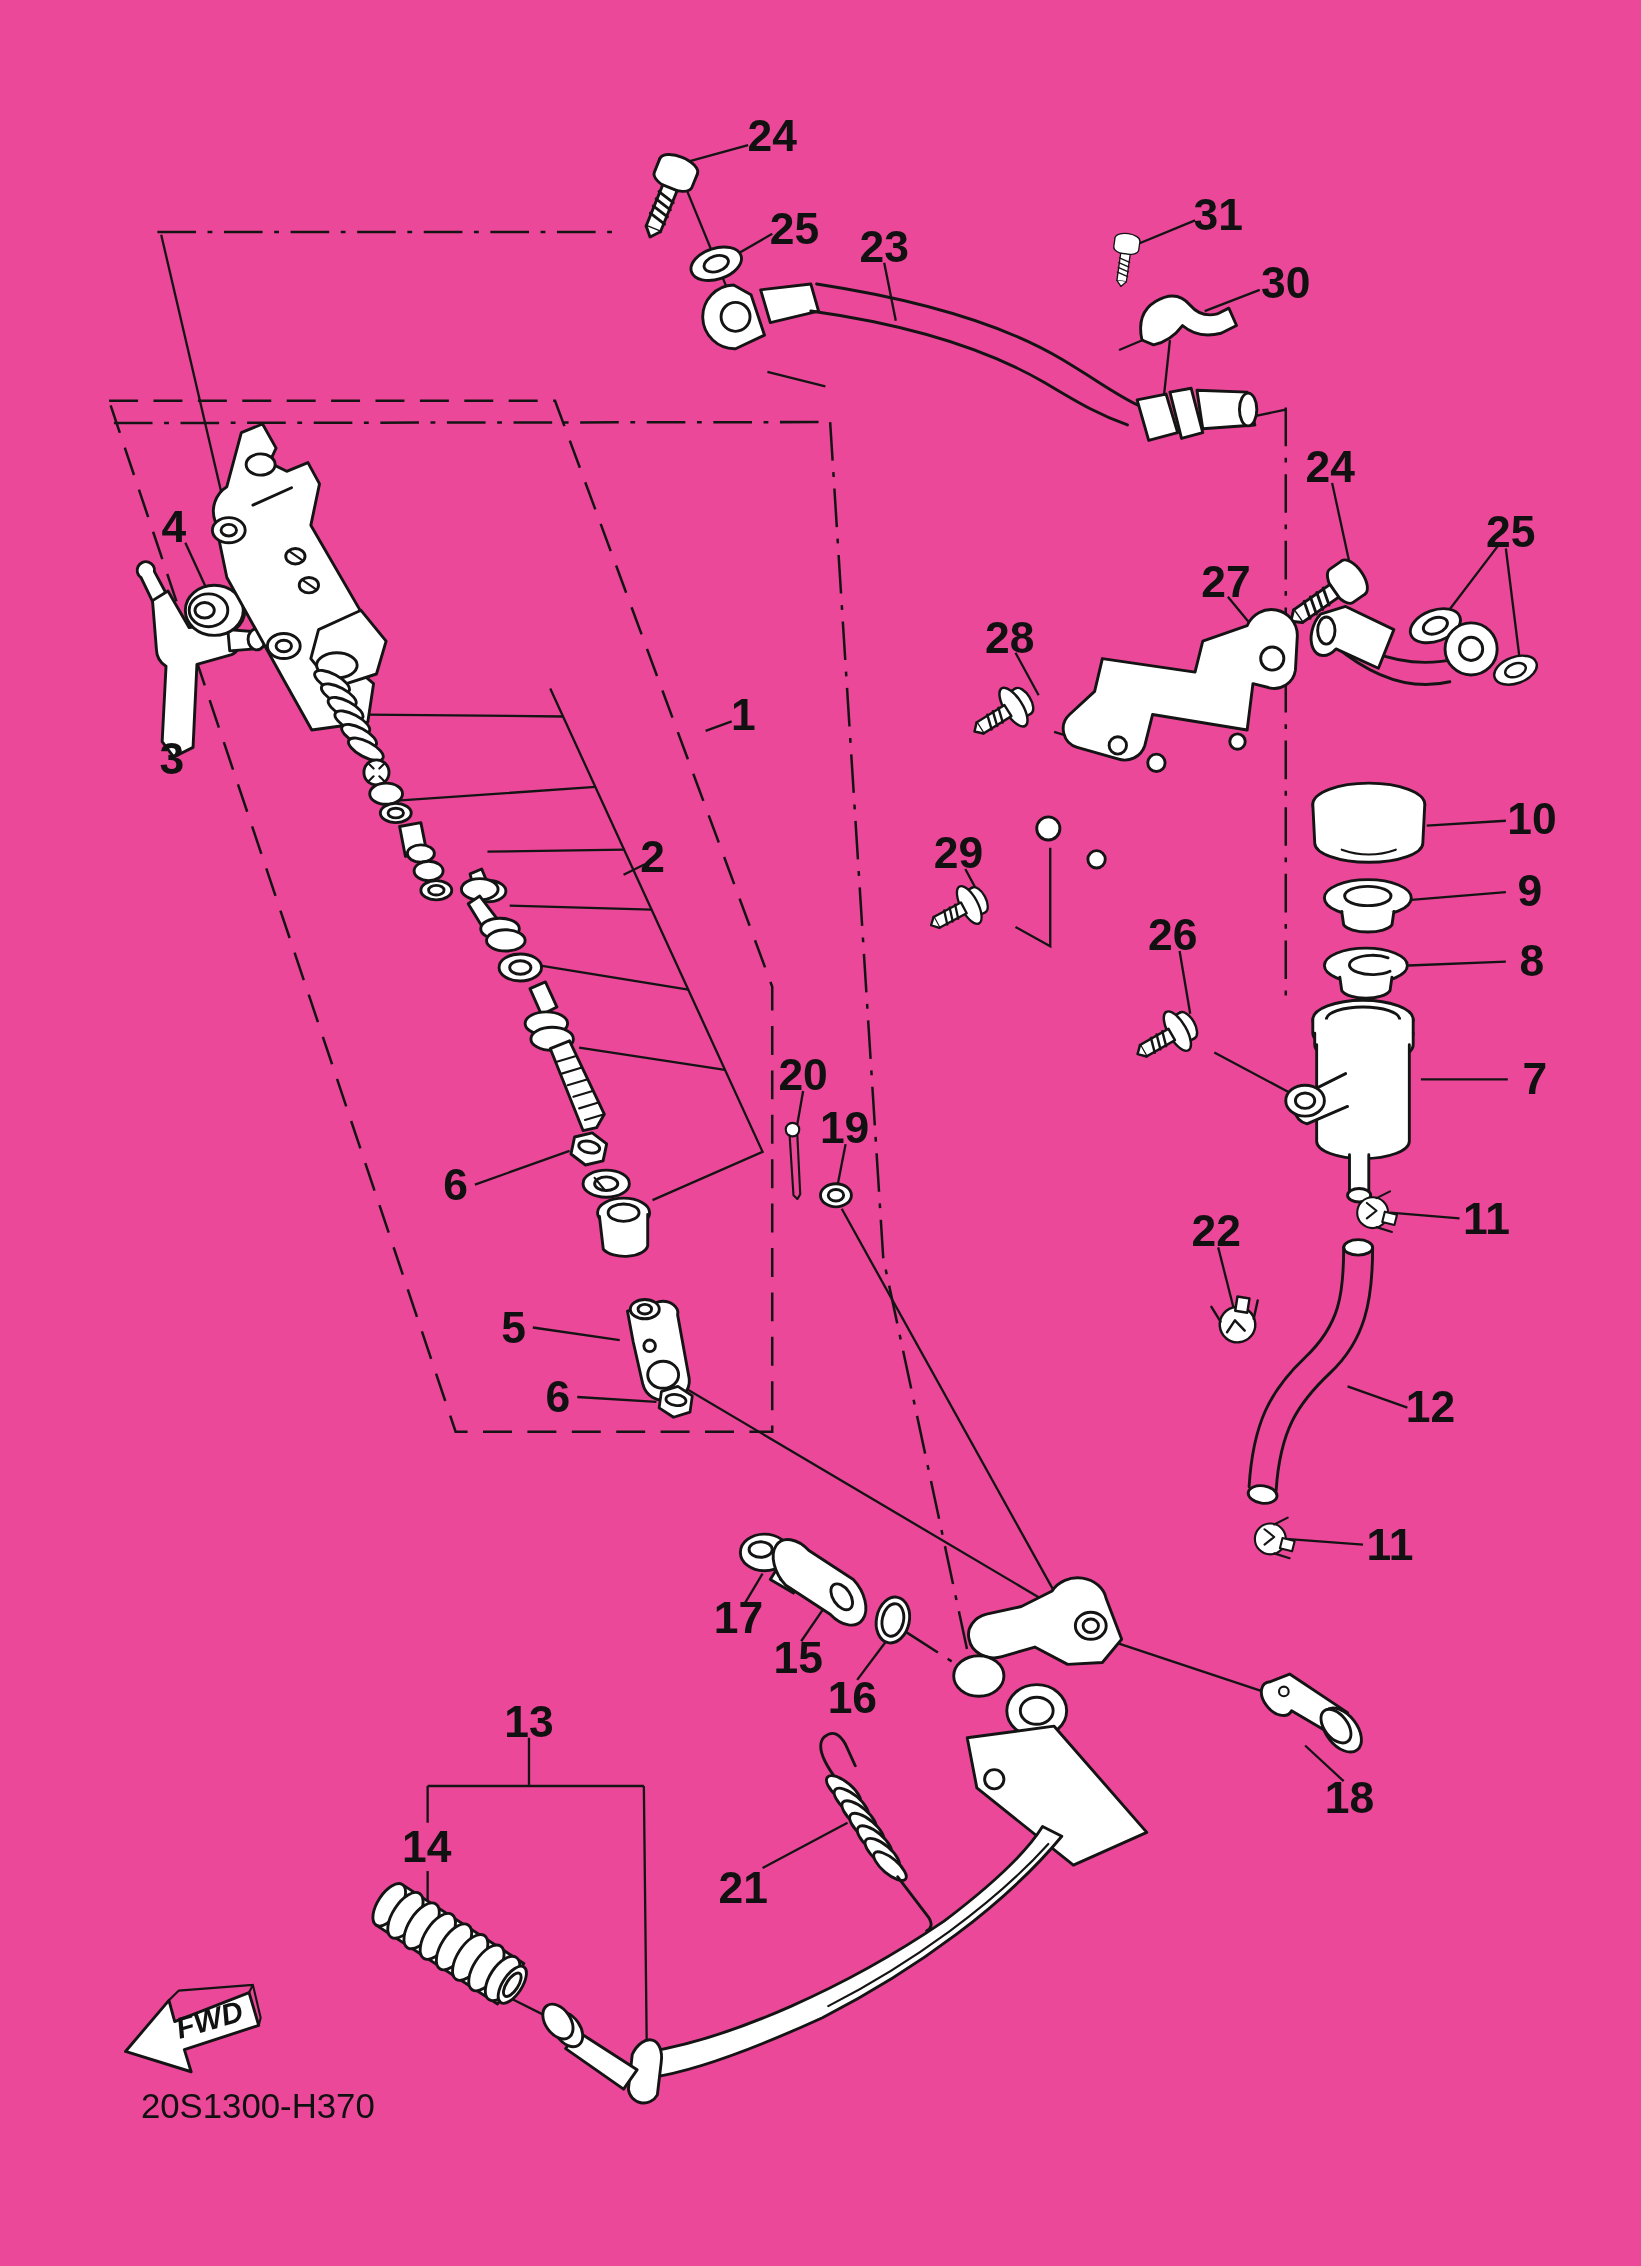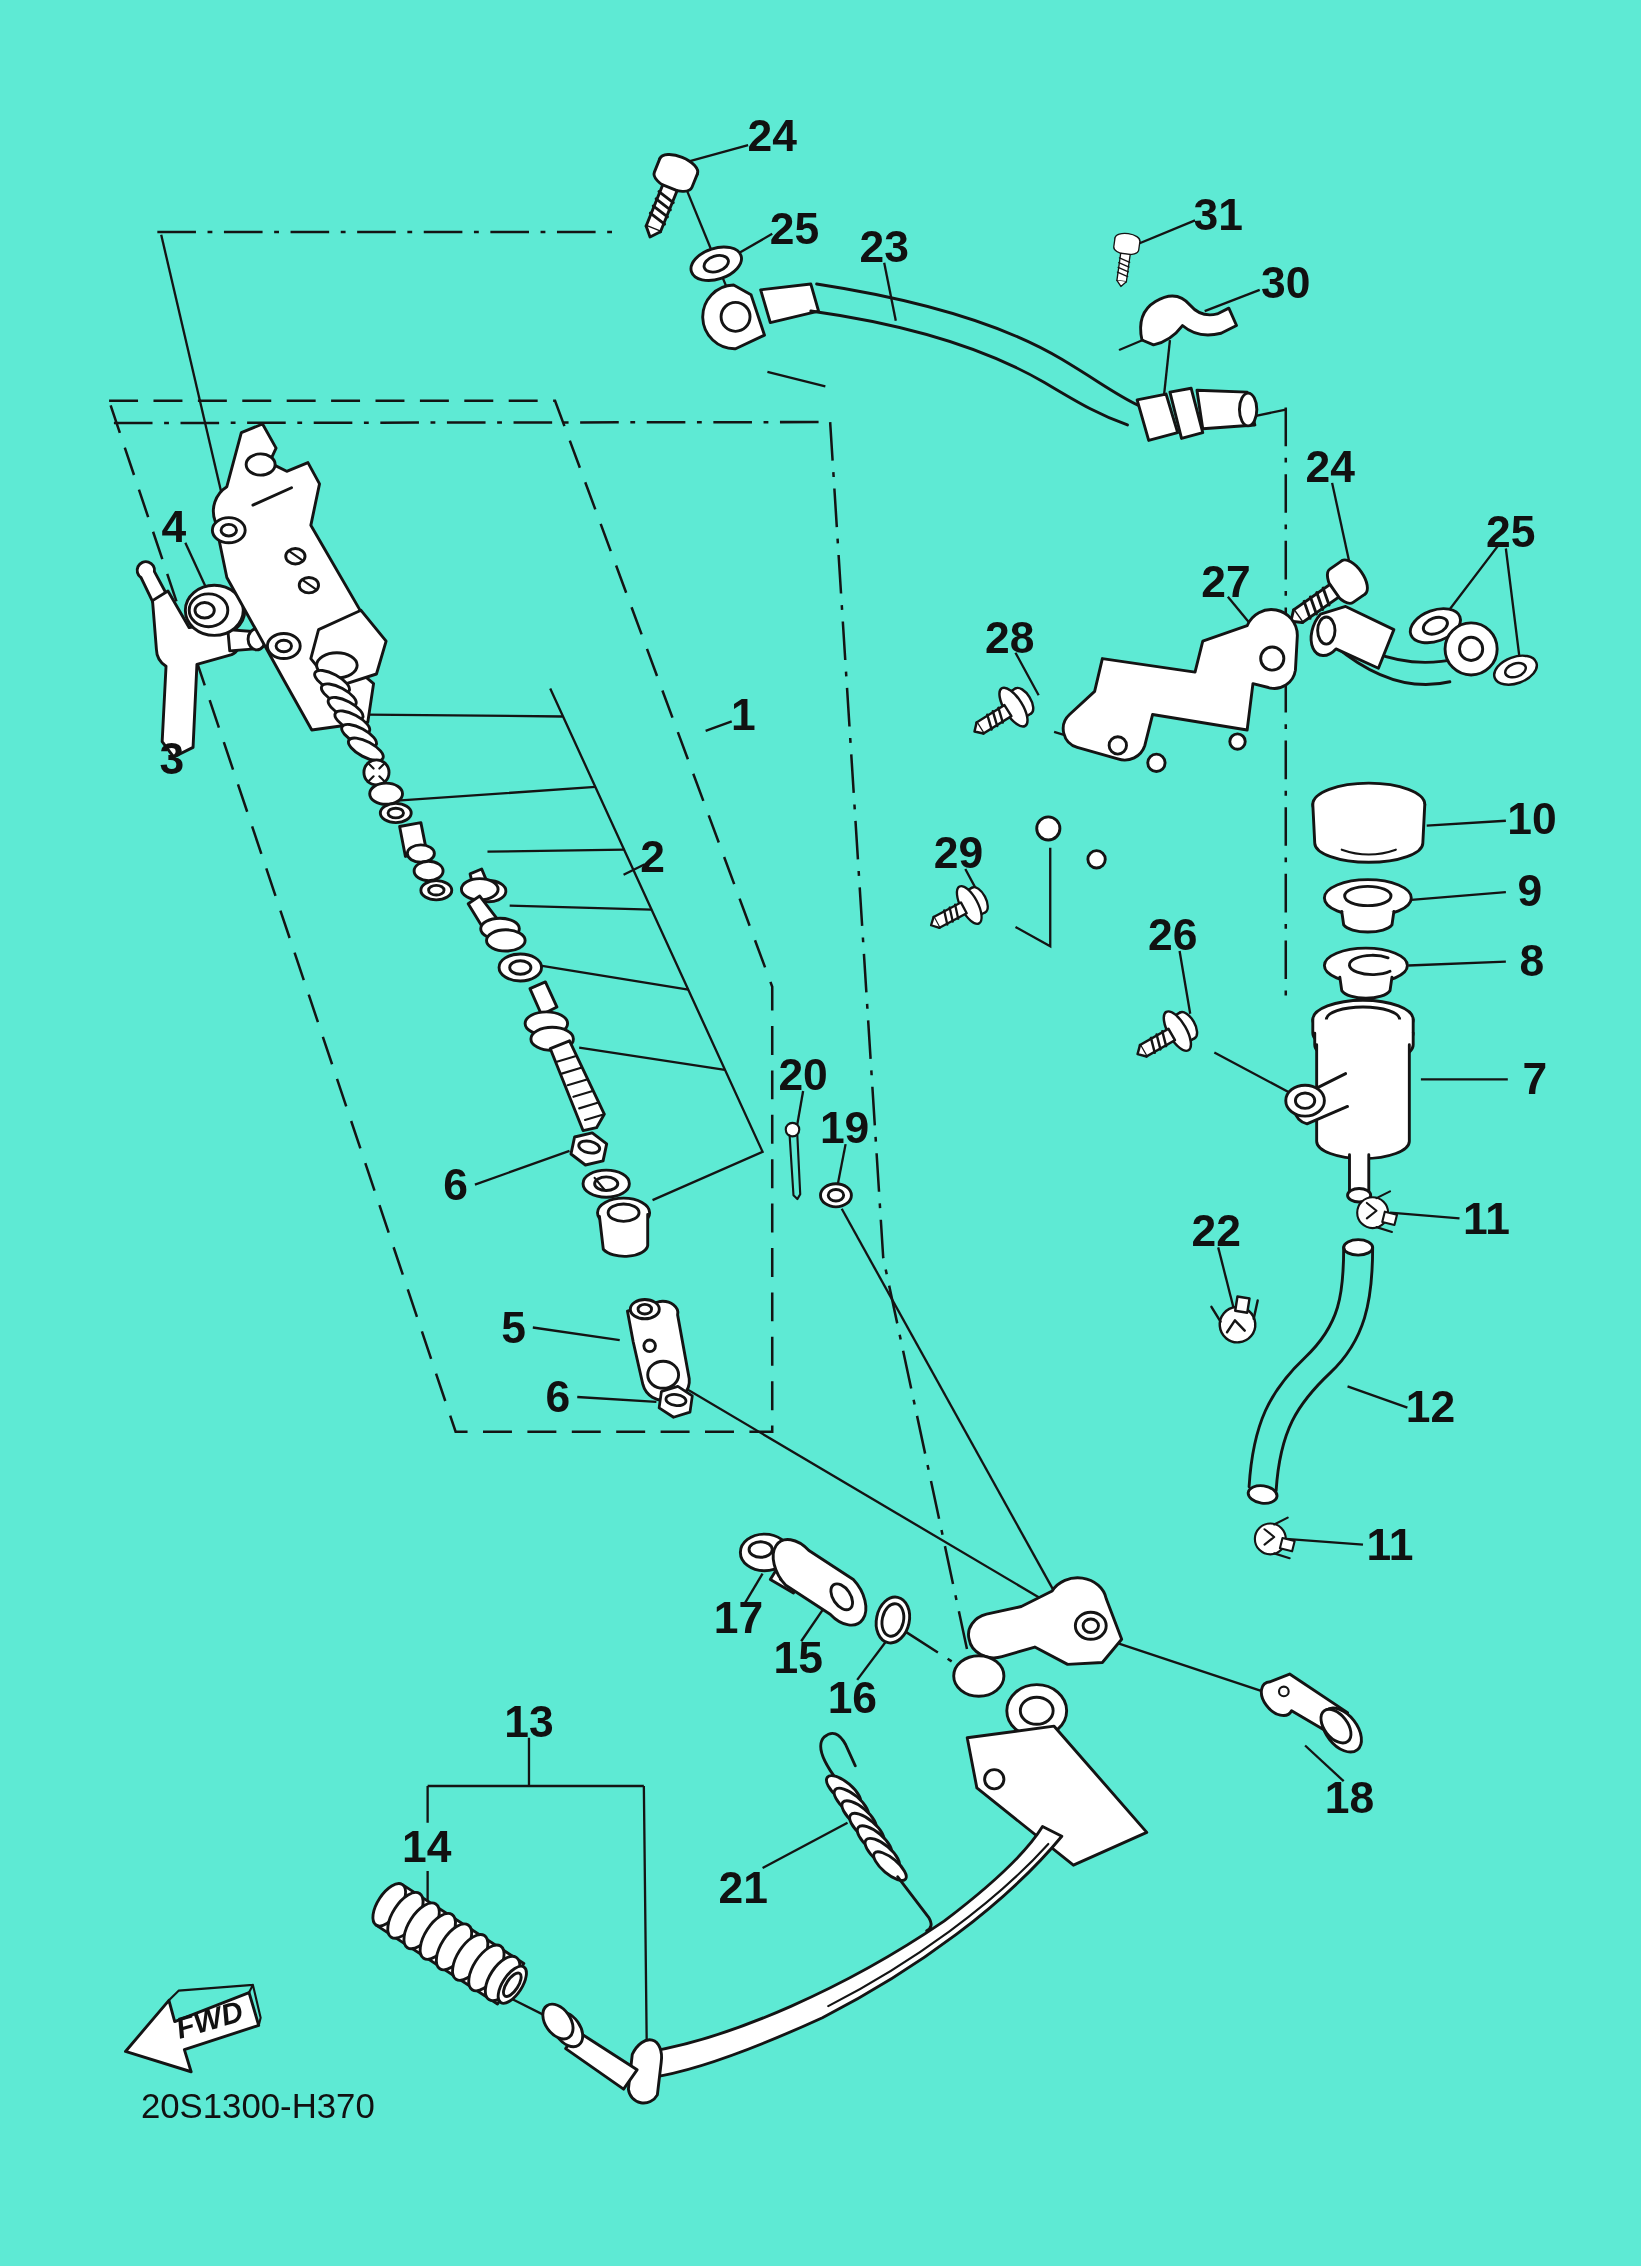--- a/index.html
+++ b/index.html
@@ -1,16 +1,16 @@
 <!DOCTYPE html>
 <html><head>
 <meta charset="utf-8">
 <style>
   html,body{margin:0;padding:0;background:#ffffff;}
-  .page{width:1641px;height:2266px;background:#5eead4;position:relative;overflow:hidden;}
+  .page{width:1641px;height:2266px;background:#ec4899;position:relative;overflow:hidden;}
   svg{display:block;}
   .ol{fill:#ffffff;stroke:#141414;stroke-width:3;stroke-linejoin:round;stroke-linecap:round;}
   .ln{fill:none;stroke:#141414;stroke-width:3;stroke-linejoin:round;stroke-linecap:round;}
   .thin{stroke-width:2.2;}
   .lead{fill:none;stroke:#141414;stroke-width:2.4;}
   .dash{fill:none;stroke:#141414;stroke-width:2.6;stroke-dasharray:30 16;}
   .dashdot{fill:none;stroke:#141414;stroke-width:2.6;stroke-dasharray:40 12 5 12;}
   .callout{font-family:"Liberation Sans","DejaVu Sans",sans-serif;font-size:46px;font-weight:700;fill:#111;}
   .code{font-family:"Liberation Sans","DejaVu Sans",sans-serif;font-size:36px;font-weight:400;fill:#111;}
   .fwdtxt{font-family:"Liberation Sans","DejaVu Sans",sans-serif;font-size:31px;font-weight:700;font-style:italic;fill:#111;}

